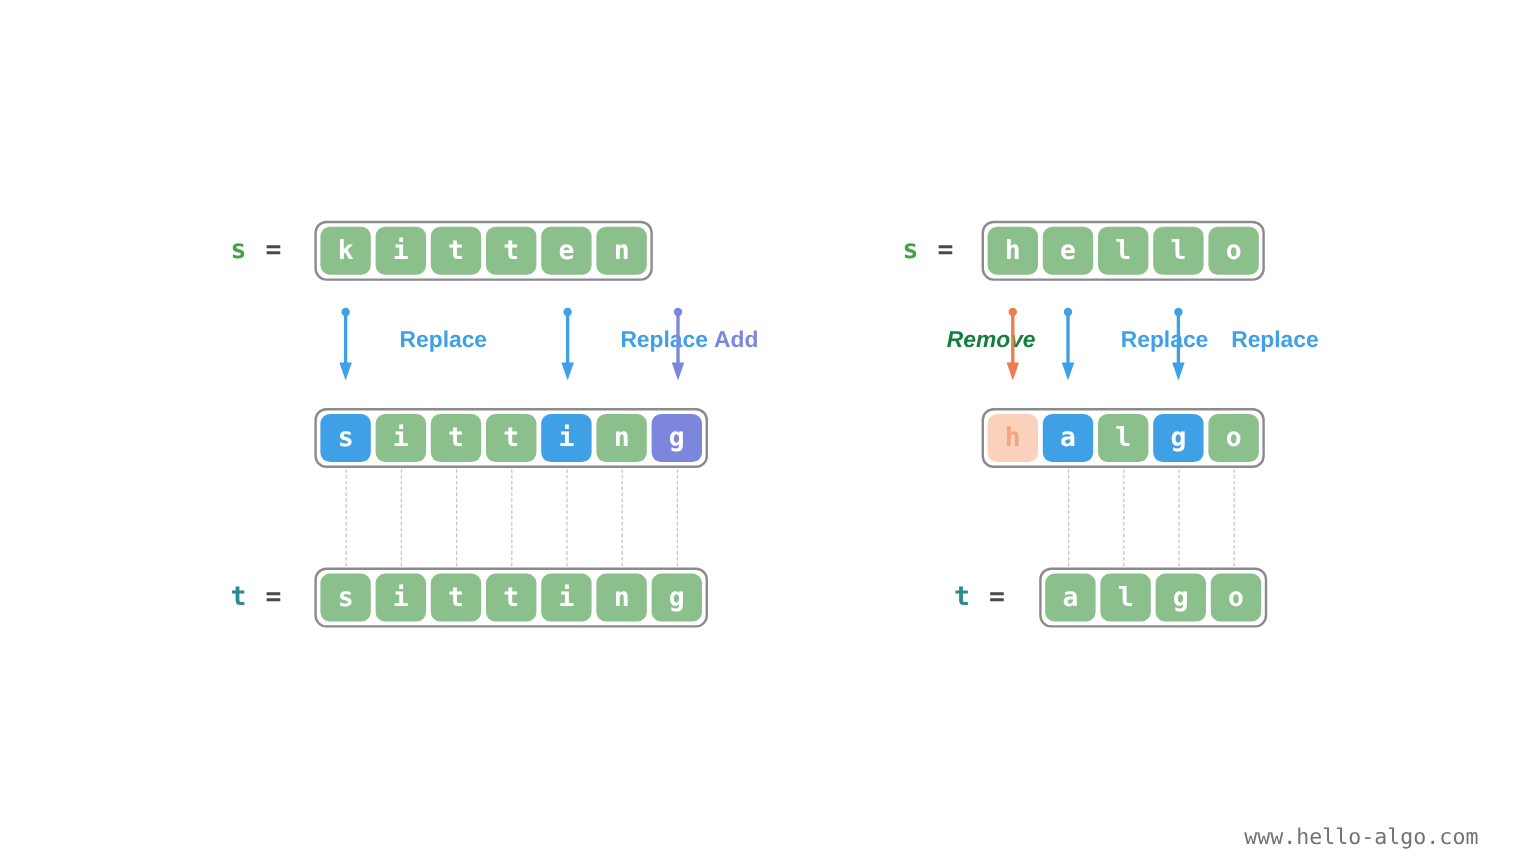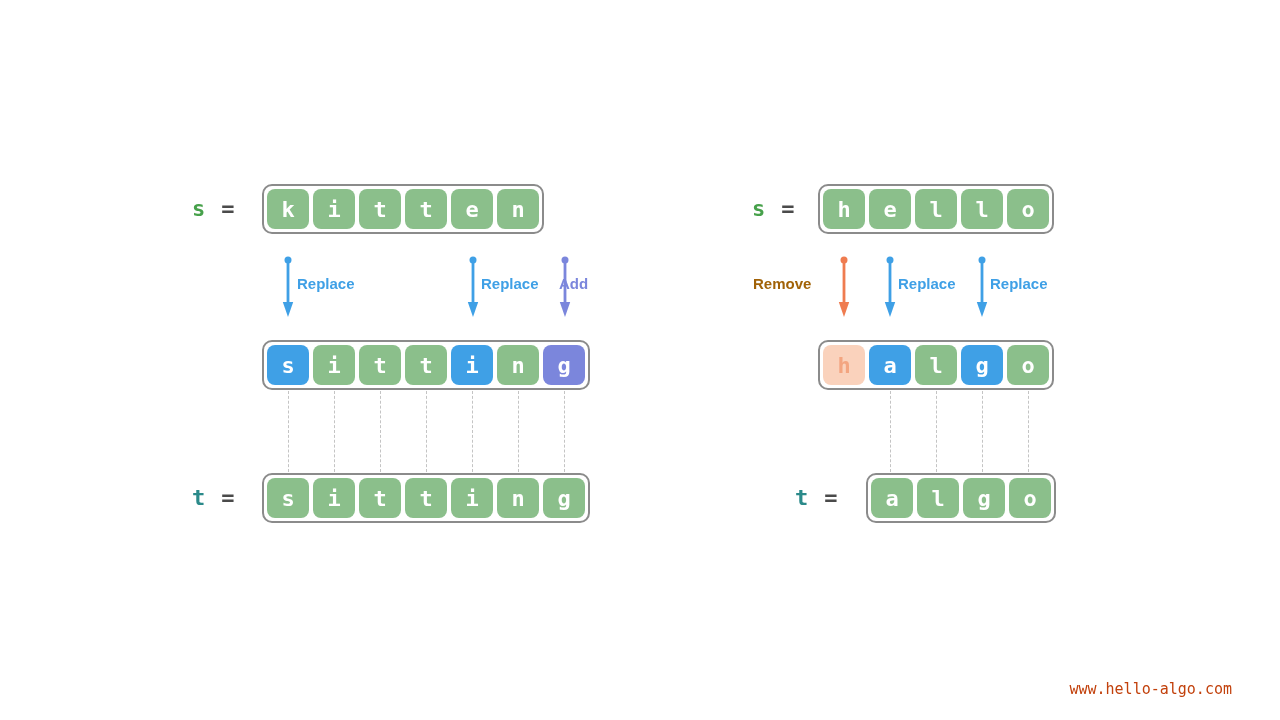--- a/index.html
+++ b/index.html
@@ -17,37 +17,37 @@
   .cell.peach{background:#FAD2BC;color:#F3A580;}
 
   
   .var-label{position:absolute;display:flex;gap:16px;
              font-family:"DejaVu Sans Mono",monospace;font-weight:bold;font-size:22px;line-height:26px;}
   .var-label .eq{color:#4A4A4A;}
   .s-green{color:#47A14B;}
   .t-teal{color:#2B8A8A;}
 
   
-  .op-label{position:absolute;font-weight:bold;font-size:15px;line-height:24px;white-space:nowrap;}
+  .op-label{position:absolute;font-weight:bold;font-size:19px;line-height:24px;white-space:nowrap;margin-left:36px;}
   .op-blue{color:#3FA0E6;}
   .op-purple{color:#7B86DC;}
-  .op-orange{color:#a16207;}
+  .op-orange{color:#15803d;font-style:italic;}
 
   
   .arrow{position:absolute;width:14px;height:62px;}
   .arrow svg{display:block;}
   .arrow.blue svg *{fill:#3FA0E6;}
   .arrow.purple svg *{fill:#7B86DC;}
   .arrow.orange svg *{fill:#EF7C50;}
 
   
   .connector{position:absolute;top:391px;height:81px;width:0;border-left:1px dashed #C4C4C4;}
 
-  .watermark{position:absolute;right:48px;bottom:22px;
-             font-family:"DejaVu Sans Mono",monospace;font-size:15px;color:#c2410c;}
+  .watermark{position:absolute;right:48px;bottom:12px;
+             font-family:"DejaVu Sans Mono",monospace;font-size:18px;color:#737373;}
 </style>
 </head>
 <body>
 
 <div class="canvas">
 
   <div class="var-label" style="left:192px;top:196px;">
     <span class="s-green">s</span>
     <span class="eq">=</span>
   </div>

